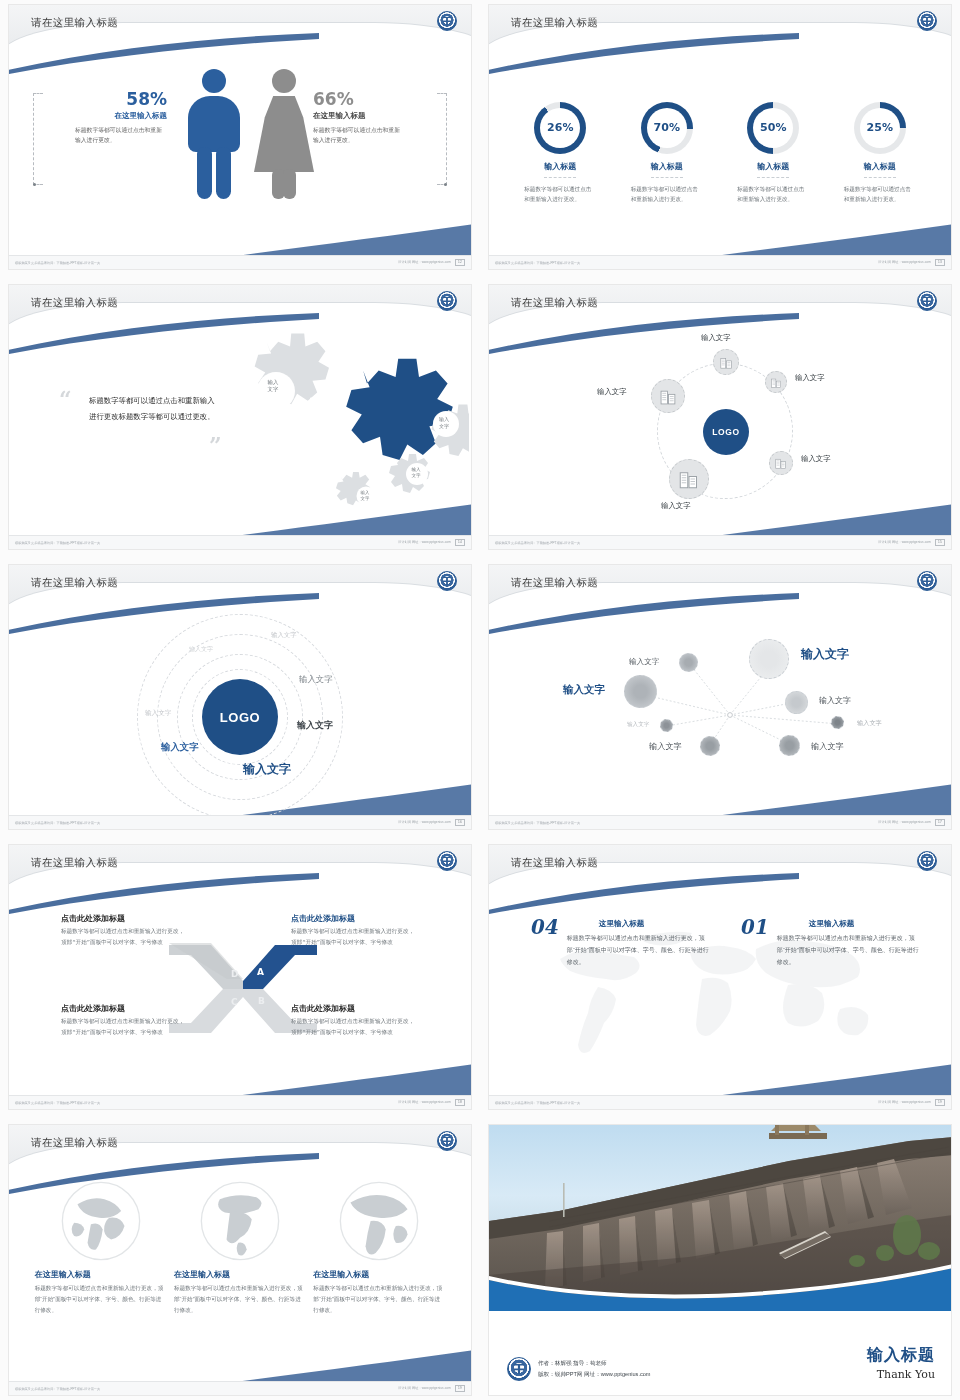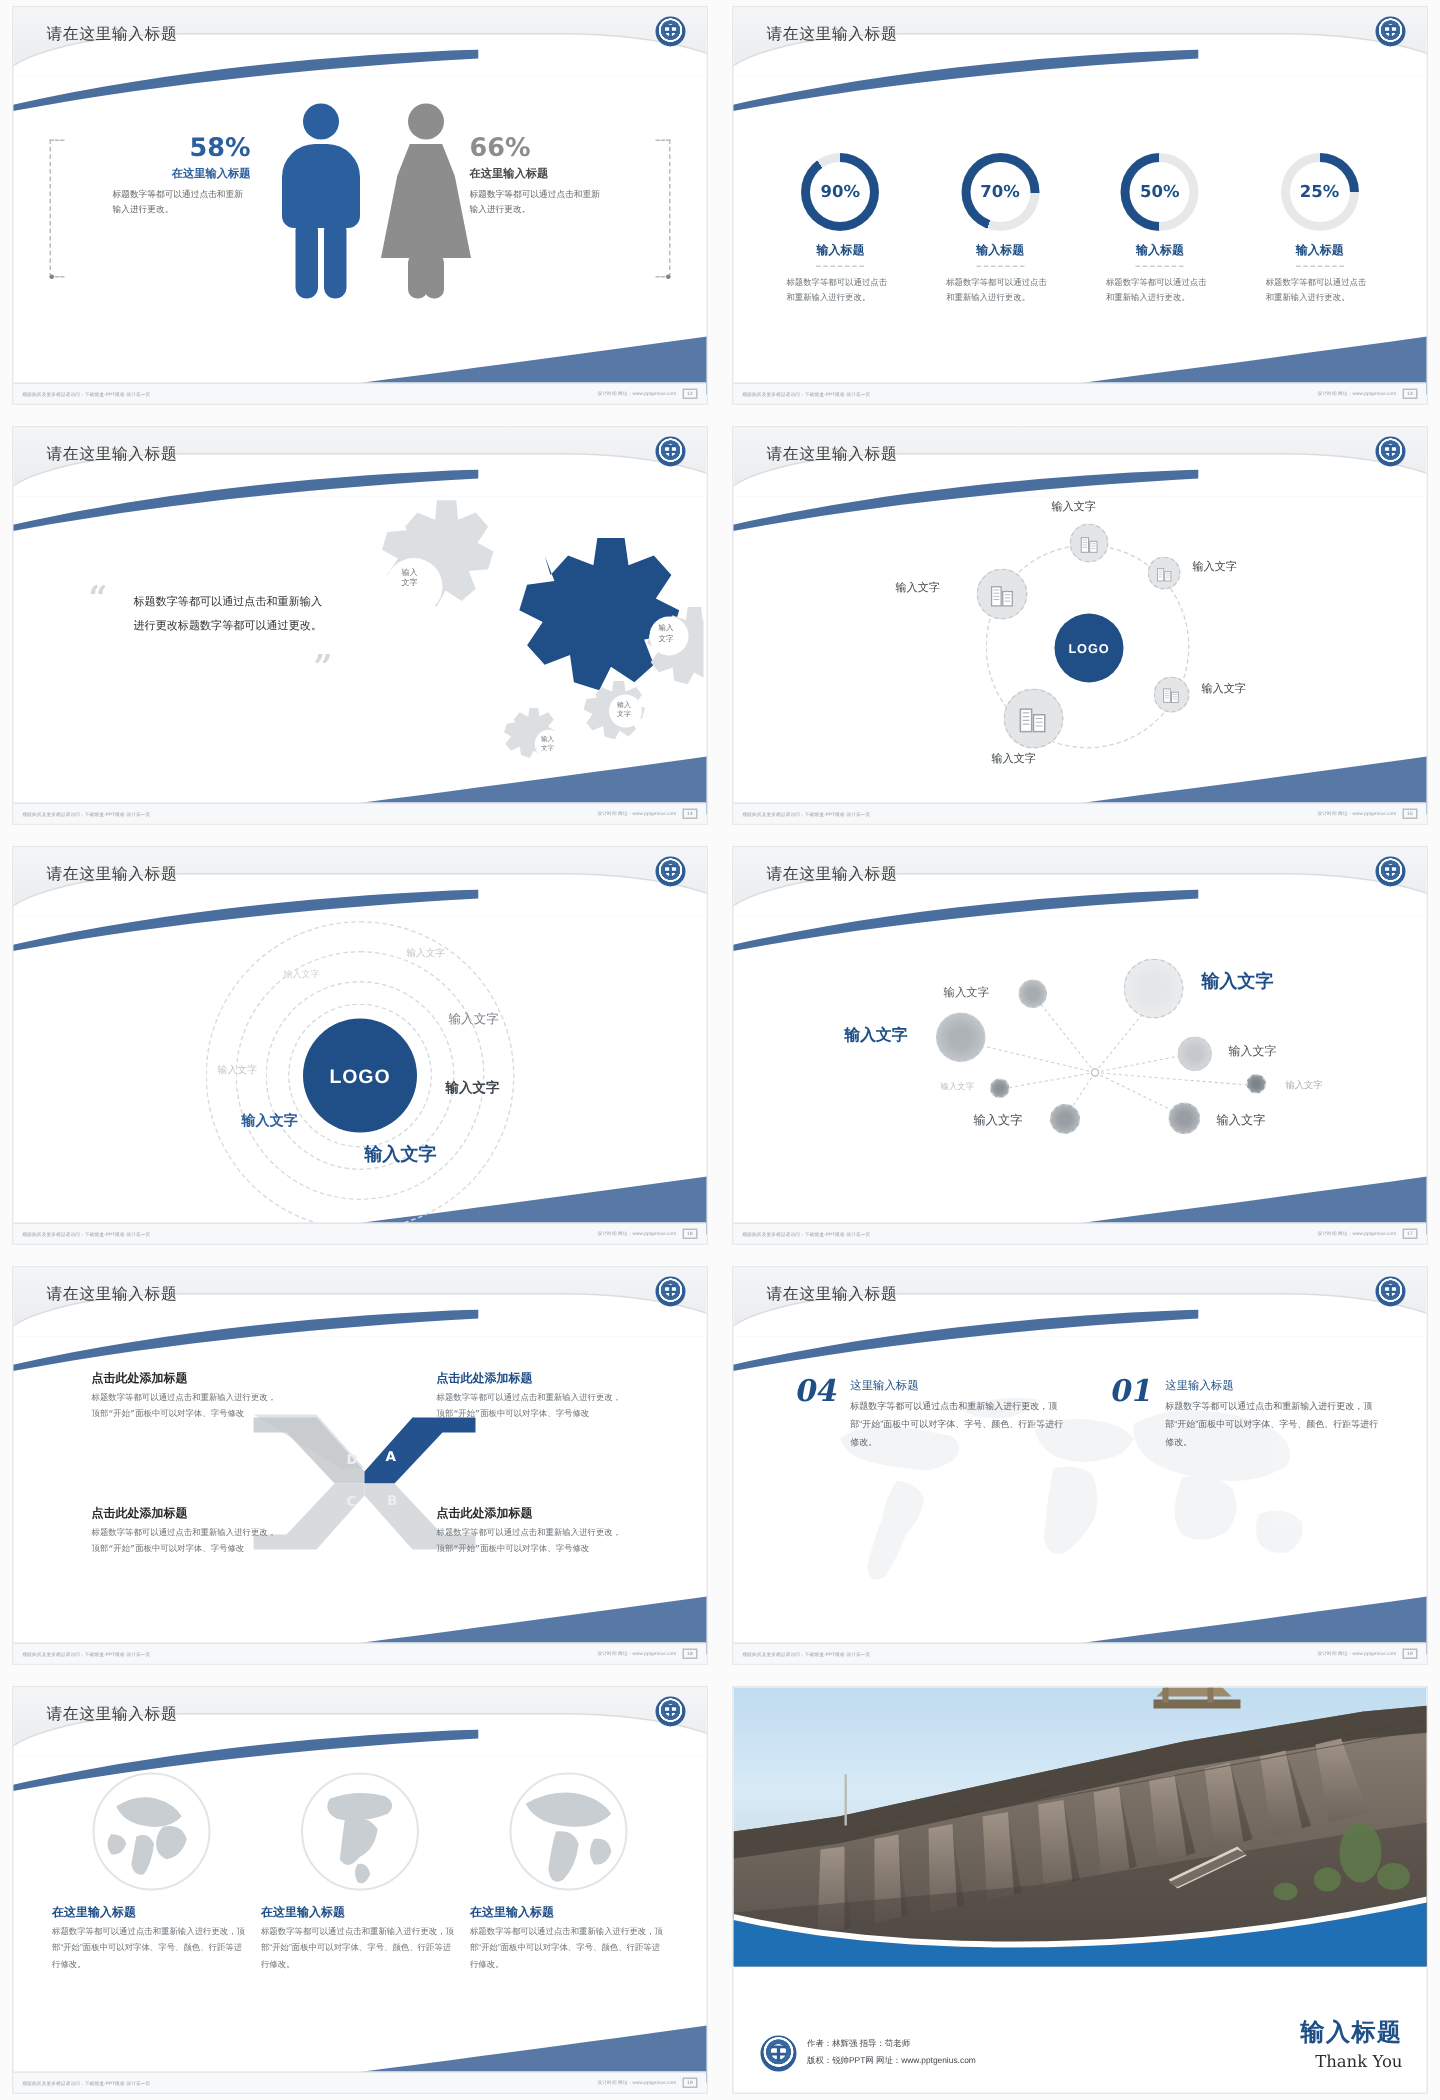--- a/index.html
+++ b/index.html
@@ -135,21 +135,21 @@
   .nlbl{ position:absolute; white-space:nowrap;}
 
   
   .s7col{ position:absolute; width:128px;font-family:Liberation Mono, monospace;}
   .s7h{ font-size:8px;font-weight:700;margin-bottom:3px;}
   .s7p{ font-size:5.6px;color:#6c7378;line-height:1.95;}
   .chevlbl{ position:absolute;color:#fff;font-size:9px;font-weight:700;font-family:"DejaVu Sans",sans-serif;}
 
   
   .numbig{ font-size:20px;font-weight:700;font-style:italic;color:#1f4f86;font-family:"DejaVu Serif",serif;}
-  .s8h{ font-size:7.6px;font-weight:400;color:#1f4f86;}
+  .s8h{ font-size:7.6px;font-weight:700;color:#1f4f86;margin-left:32px;}
   .s8p{ font-size:6px;color:#5e656b;line-height:2;margin-top:3px;}
   .wmap{ position:absolute; left:50%;top:54%;transform:translate(-50%,-50%); width:400px;opacity:.33;}
 
   
   .g-col{ width:132px; }
   .g-h{ font-size:8px;font-weight:700;color:#1f4f86;margin-bottom:3px;}
   .g-p{ font-size:5.6px;color:#6c7378;line-height:1.95;}
 
   
   .s10{ position:relative;width:464px;height:272px;background:#fff;border:1px solid #e8e8e8;overflow:hidden;}
@@ -247,21 +247,21 @@
           </svg>
       </div>
       <div class="title">请在这里输入标题</div>
       <div class="seal"></div>
 
       <div class="body">
         <div class="donuts">
           <div class="donut-col">
             <div class="ring" style="background:conic-gradient(#1f4f86 0% 90%,#e6e8ea 90% 100%);">
               <div class="hole">
-                  <span>90%</span>
+                  <span>26%</span>
                 </div>
             </div>
             <div class="d-t">输入标题</div>
             <div class="d-p">标题数字等都可以通过点击和重新输入进行更改。</div>
           </div>
           <div class="donut-col">
             <div class="ring" style="background:conic-gradient(from 200deg,#1f4f86 0% 70%,#e6e8ea 70% 100%);">
               <div class="hole">
                   <span>70%</span>
                 </div>

